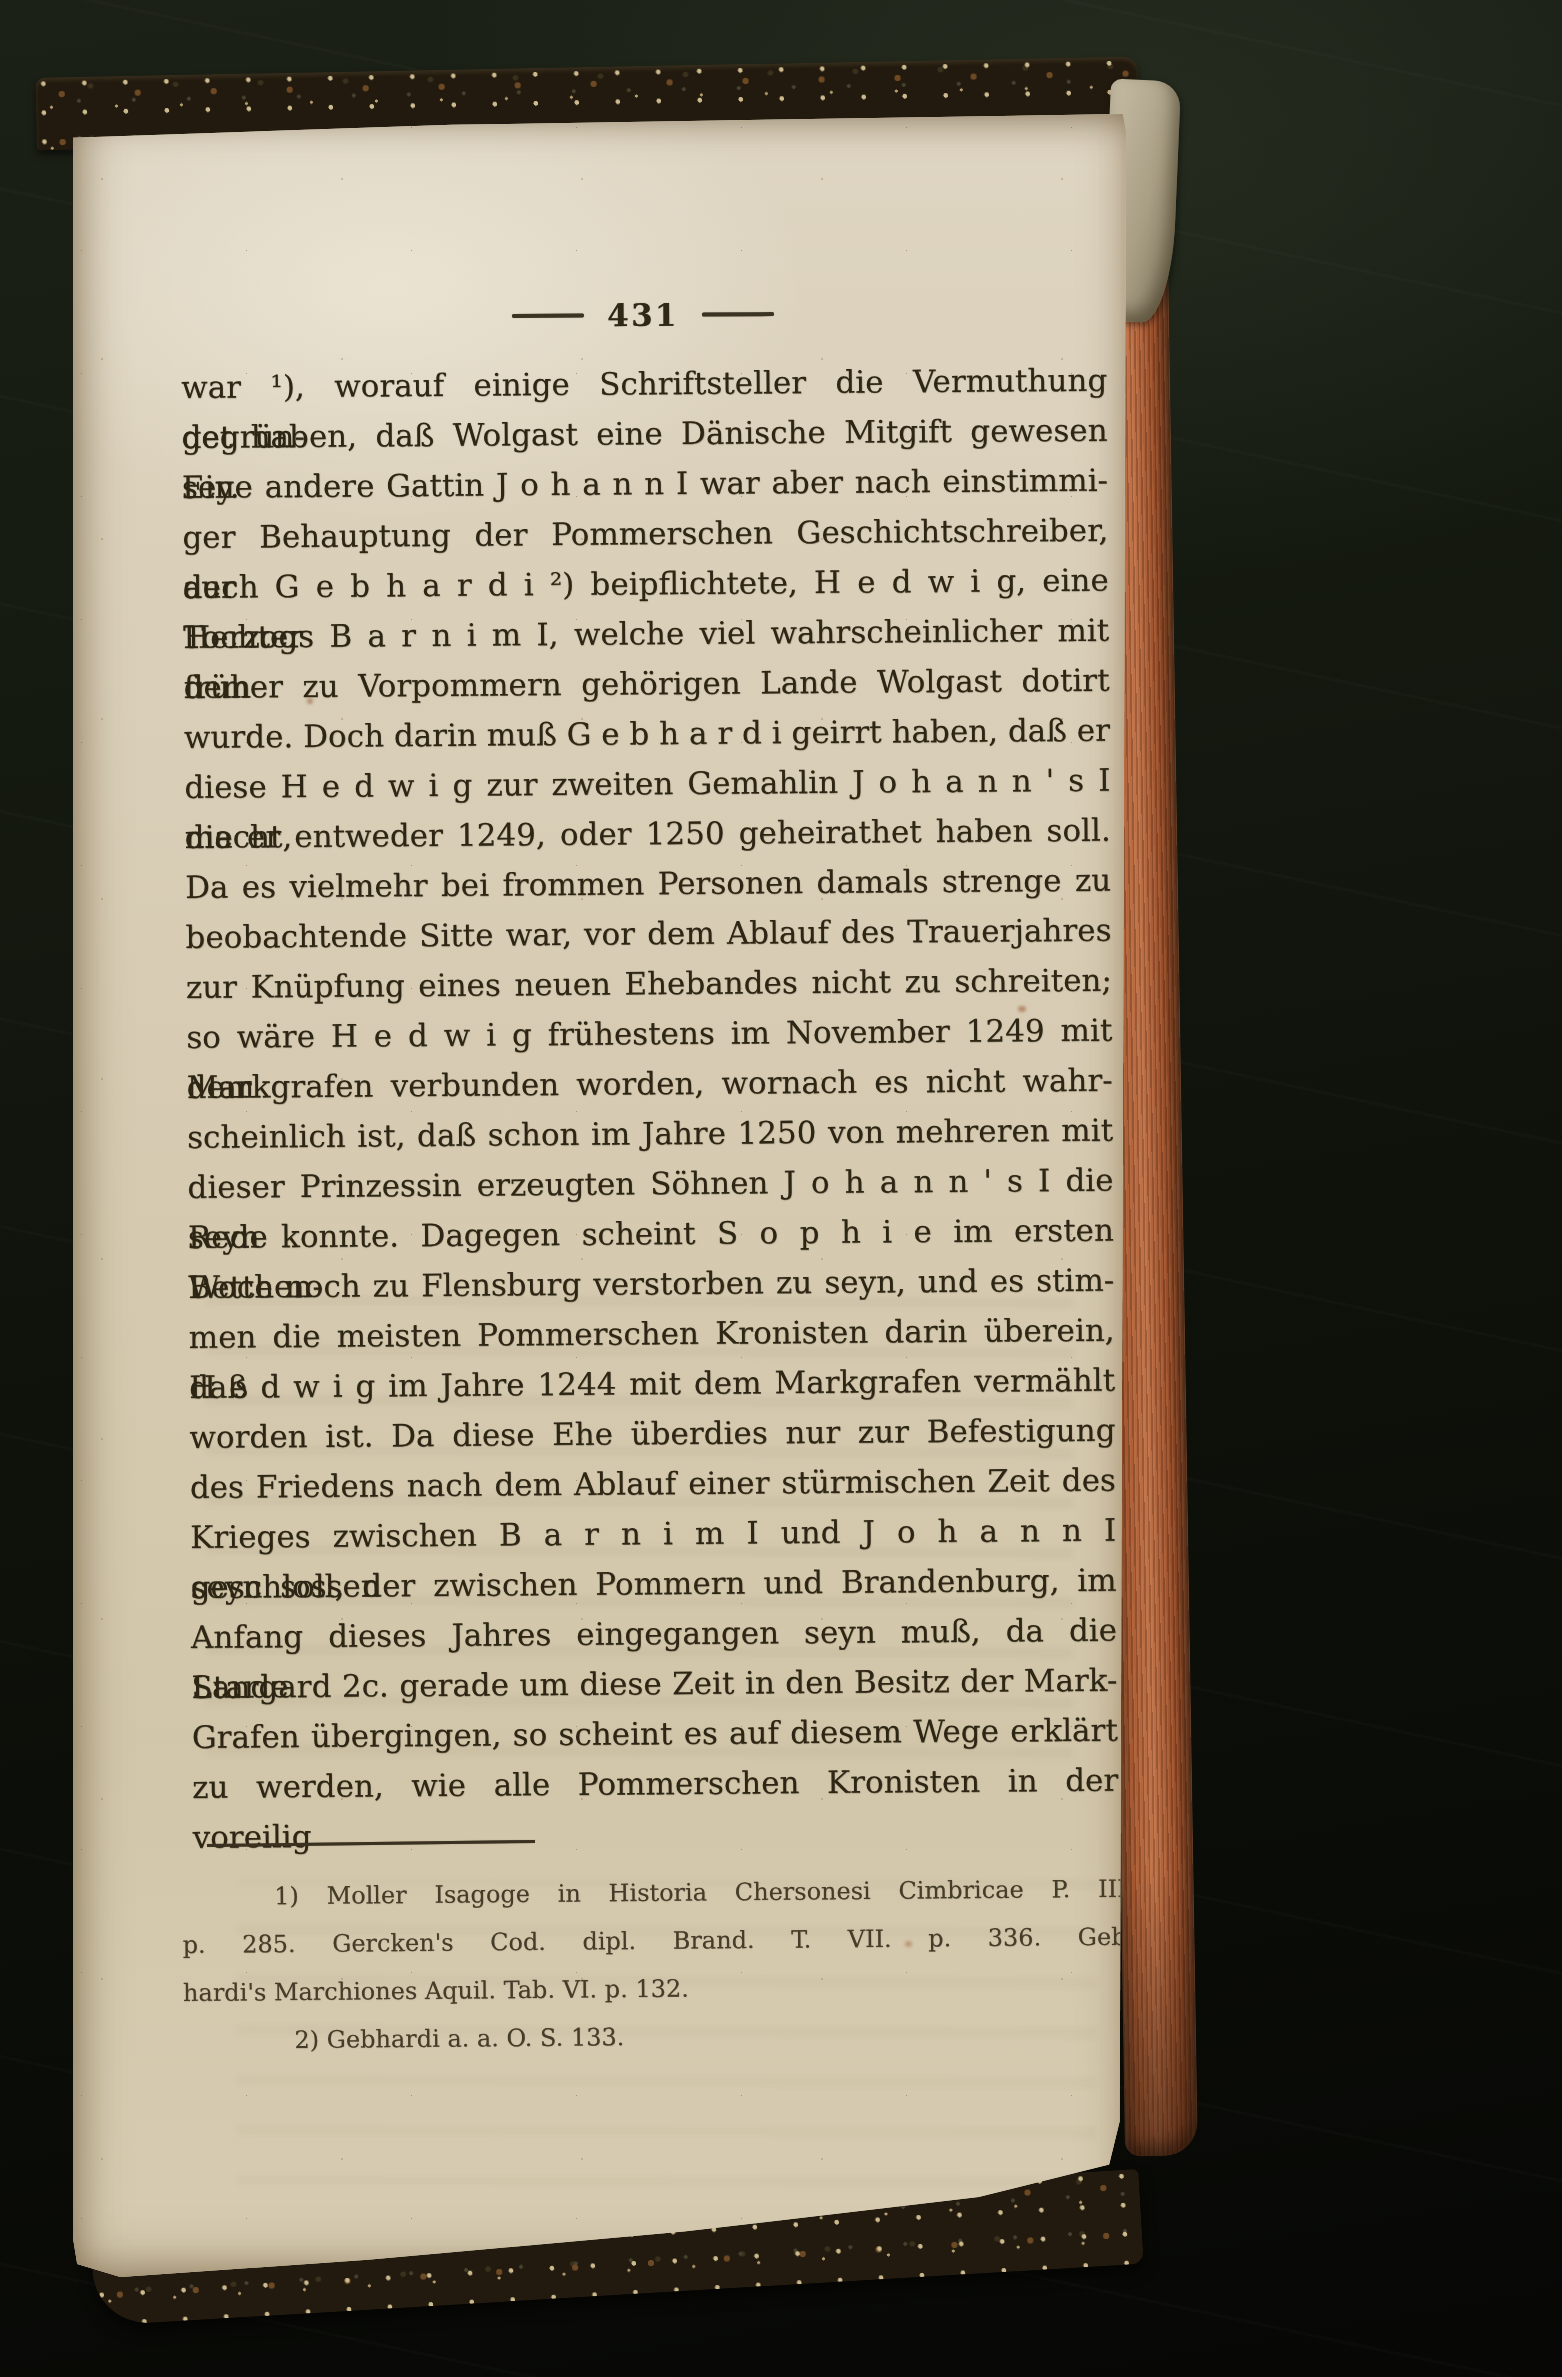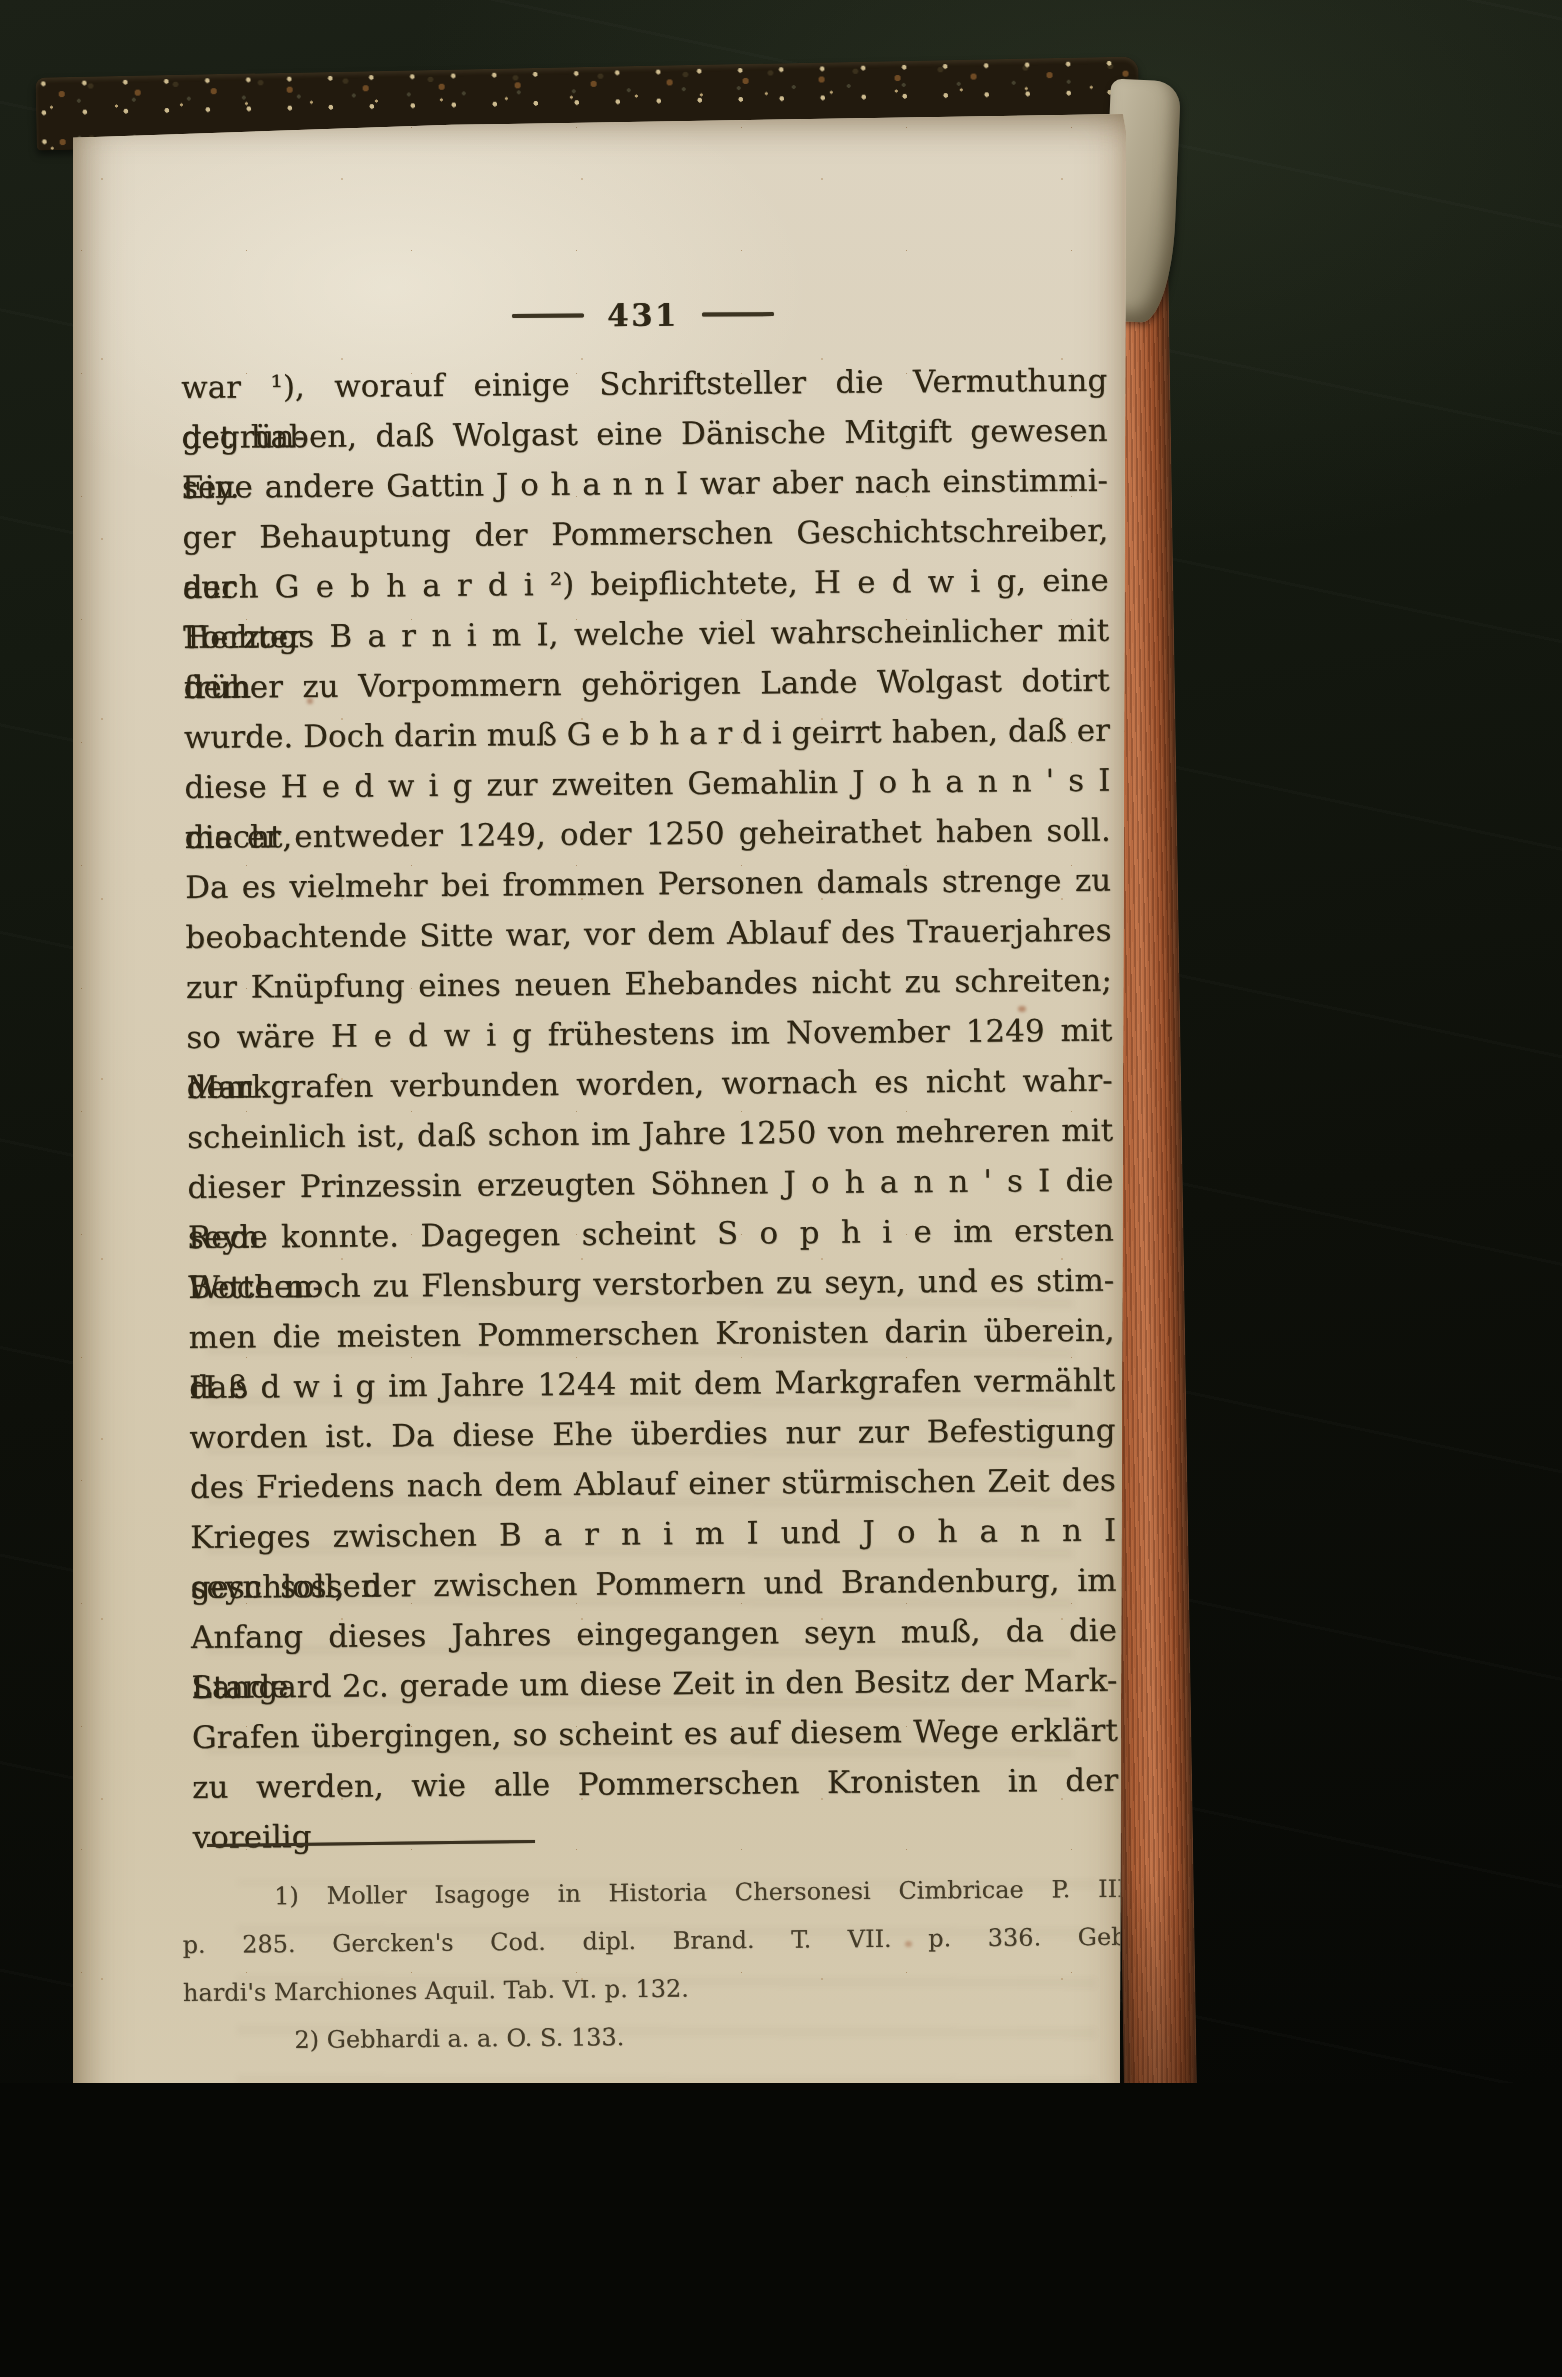--- a/index.html
+++ b/index.html
@@ -1,16 +1,16 @@
 <!DOCTYPE html>
 <html style="font-size:12.5px"><head>
 <meta charset="utf-8">
 <style>
   html,body{margin:0;padding:0;background:#070805;}
-  .scene{position:relative;width:1563px;height:2083px;overflow:hidden;
+  .scene{position:relative;width:1563px;height:2377px;overflow:hidden;
          font-family:"DejaVu Serif","Liberation Serif",serif;}
 
   
   .cover-bg{position:absolute;inset:0;
     background:
       repeating-linear-gradient(12deg, transparent 0 109px, rgba(255,255,255,.015) 109px 112px, transparent 112px 203px),
       radial-gradient(1172px 703px at 72% 6%, rgba(58,68,48,.38), transparent 62%),
       linear-gradient(170deg,#1c2117 0%,#151a11 28%,#0e100a 60%,#070805 100%);}
 
   

